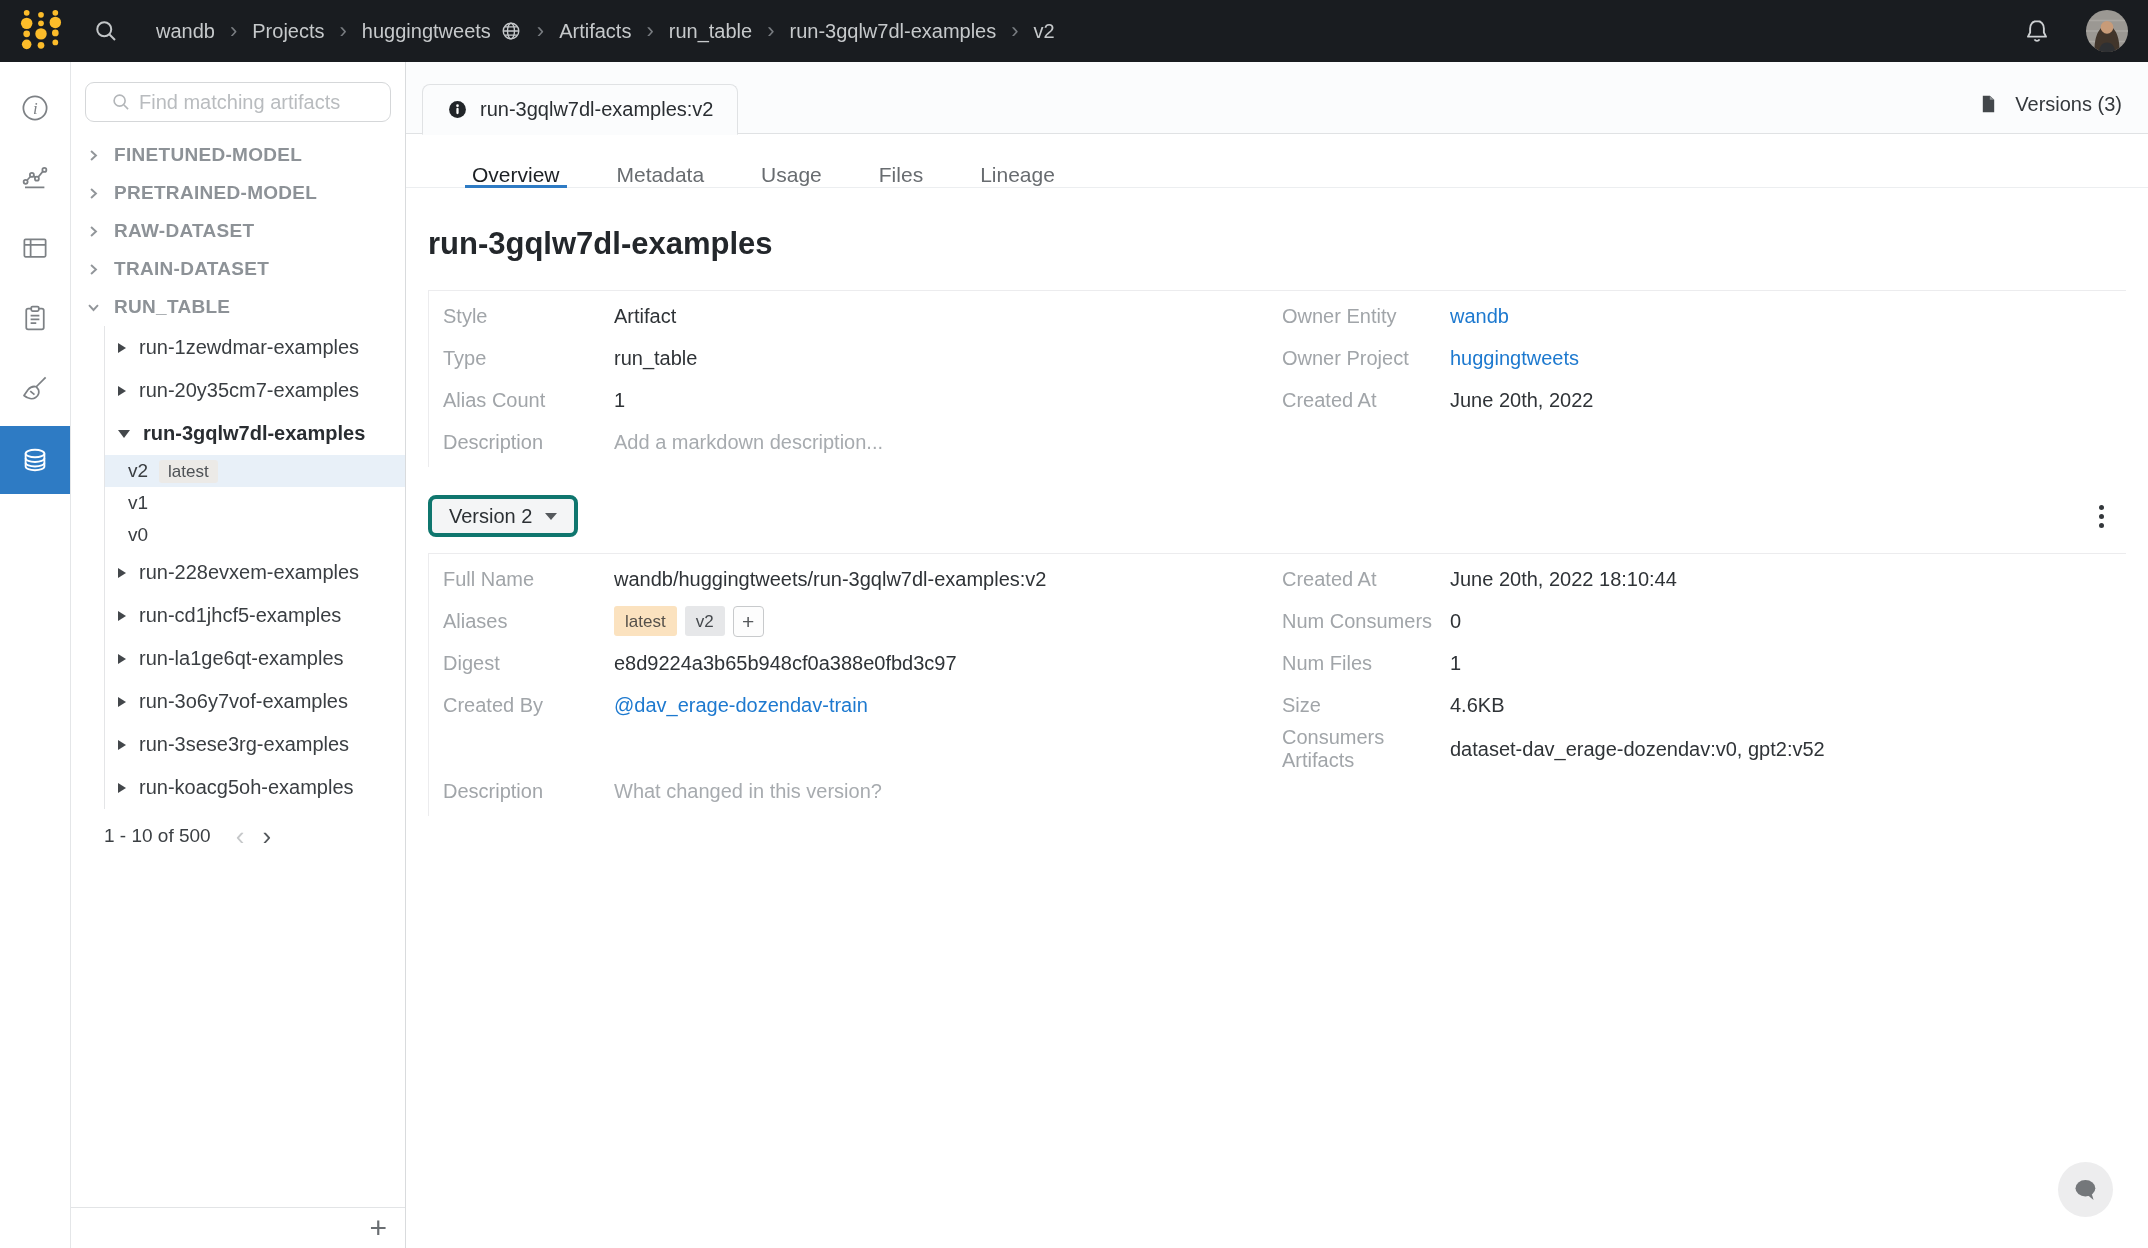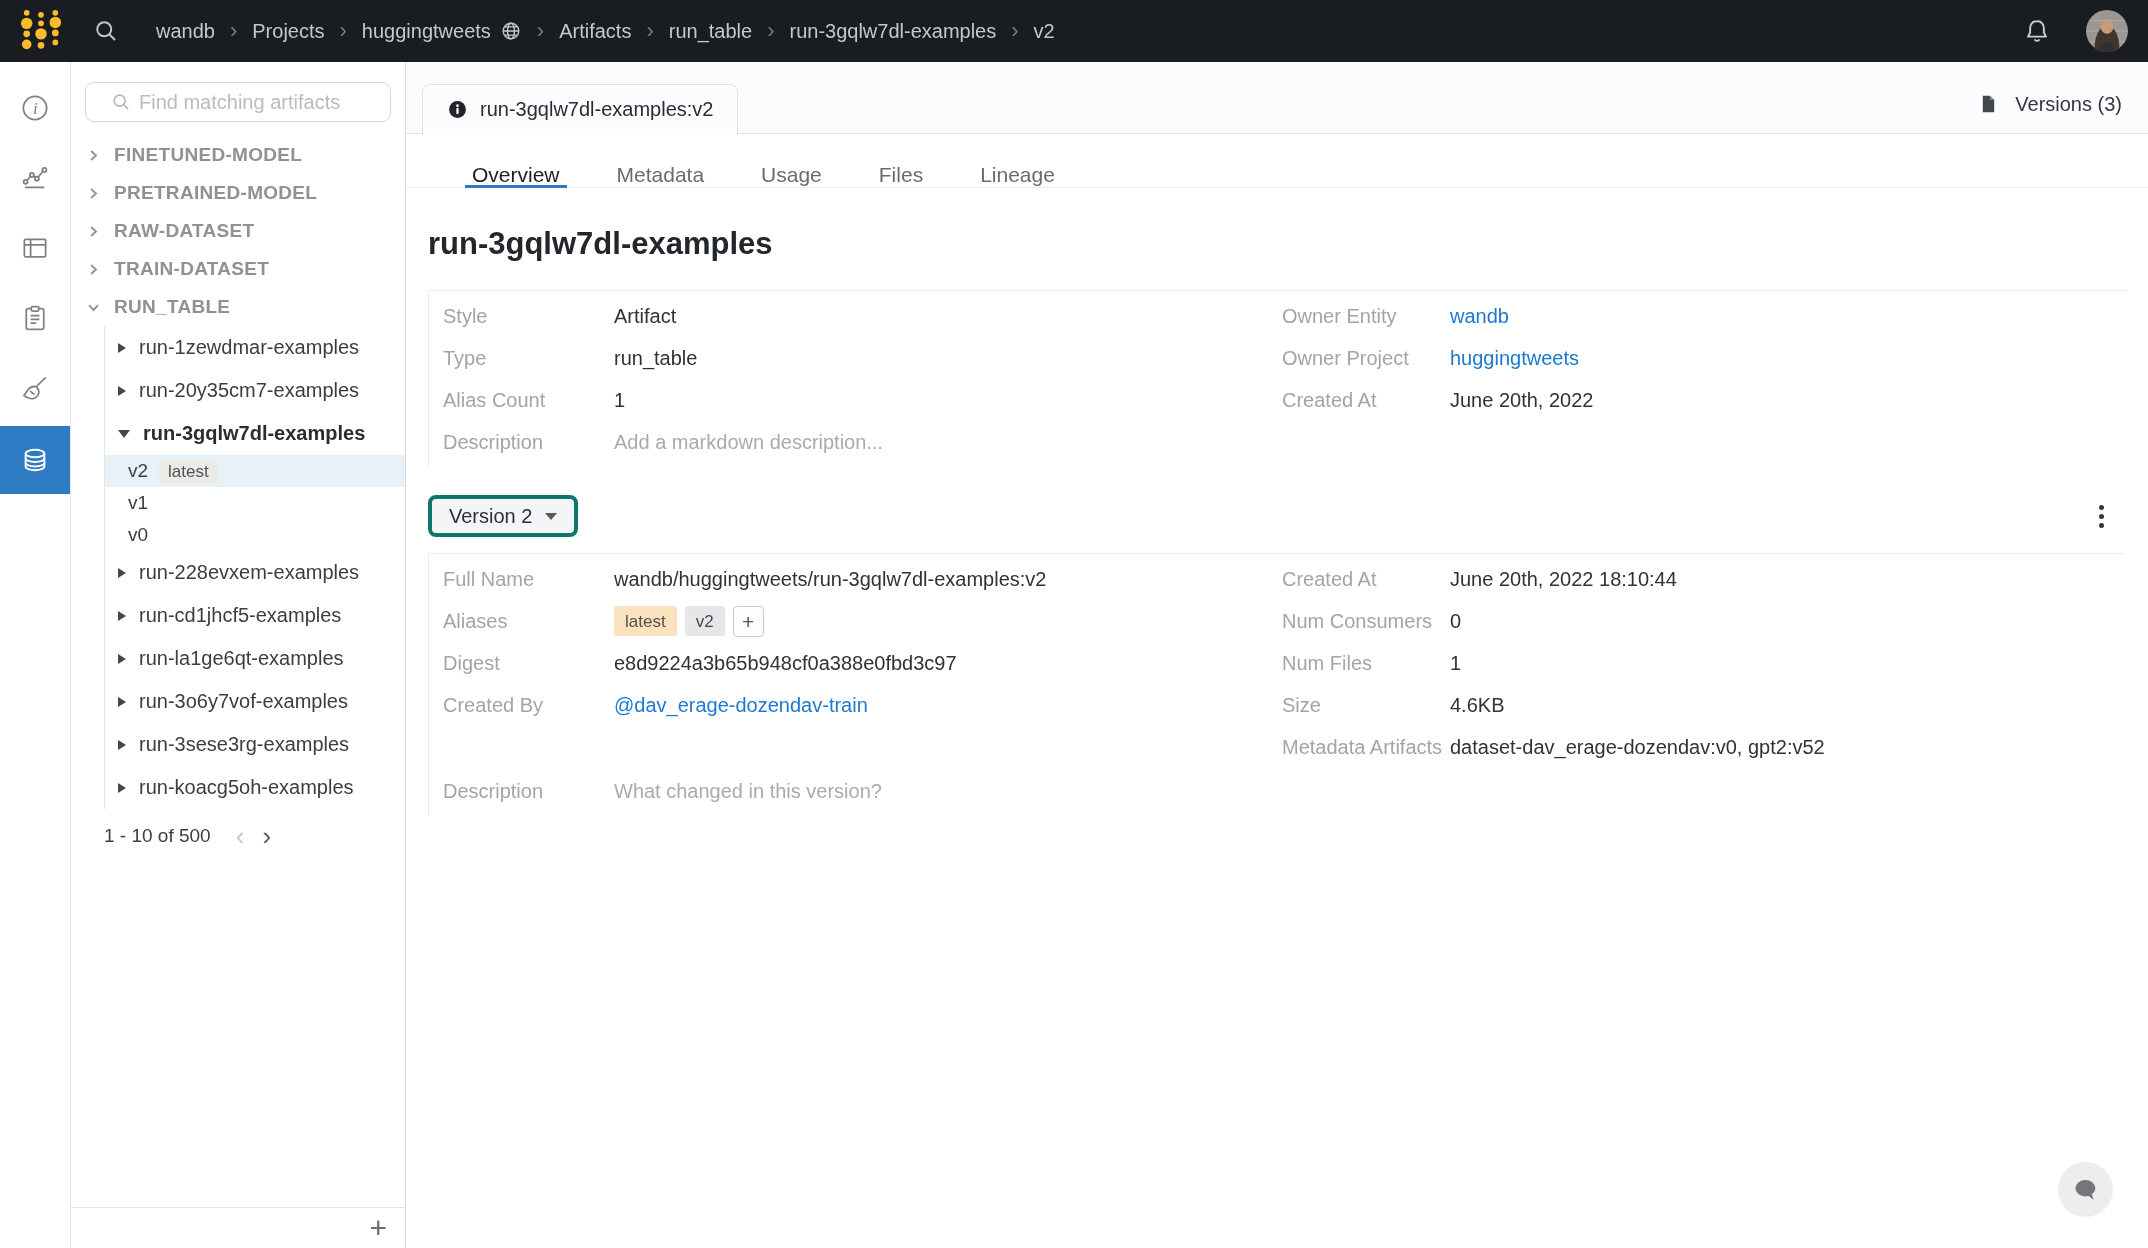--- a/index.html
+++ b/index.html
@@ -479,21 +479,21 @@
         </div>
         <div class="frow">
           <span class="flabel">Num Files</span>
           <span class="fvalue">1</span>
         </div>
         <div class="frow">
           <span class="flabel">Size</span>
           <span class="fvalue">4.6KB</span>
         </div>
         <div class="frow">
-          <span class="flabel">Metadata Artifacts</span>
+          <span class="flabel">Consumers Artifacts</span>
           <span class="fvalue">dataset-dav_erage-dozendav:v0, gpt2:v52</span>
         </div>
       </div>
     </div>
   </div>
 </div>
 
 <div class="chat-fab">
   <svg width="28" height="28" viewBox="0 0 24 24">
     <g fill="#74777a">

